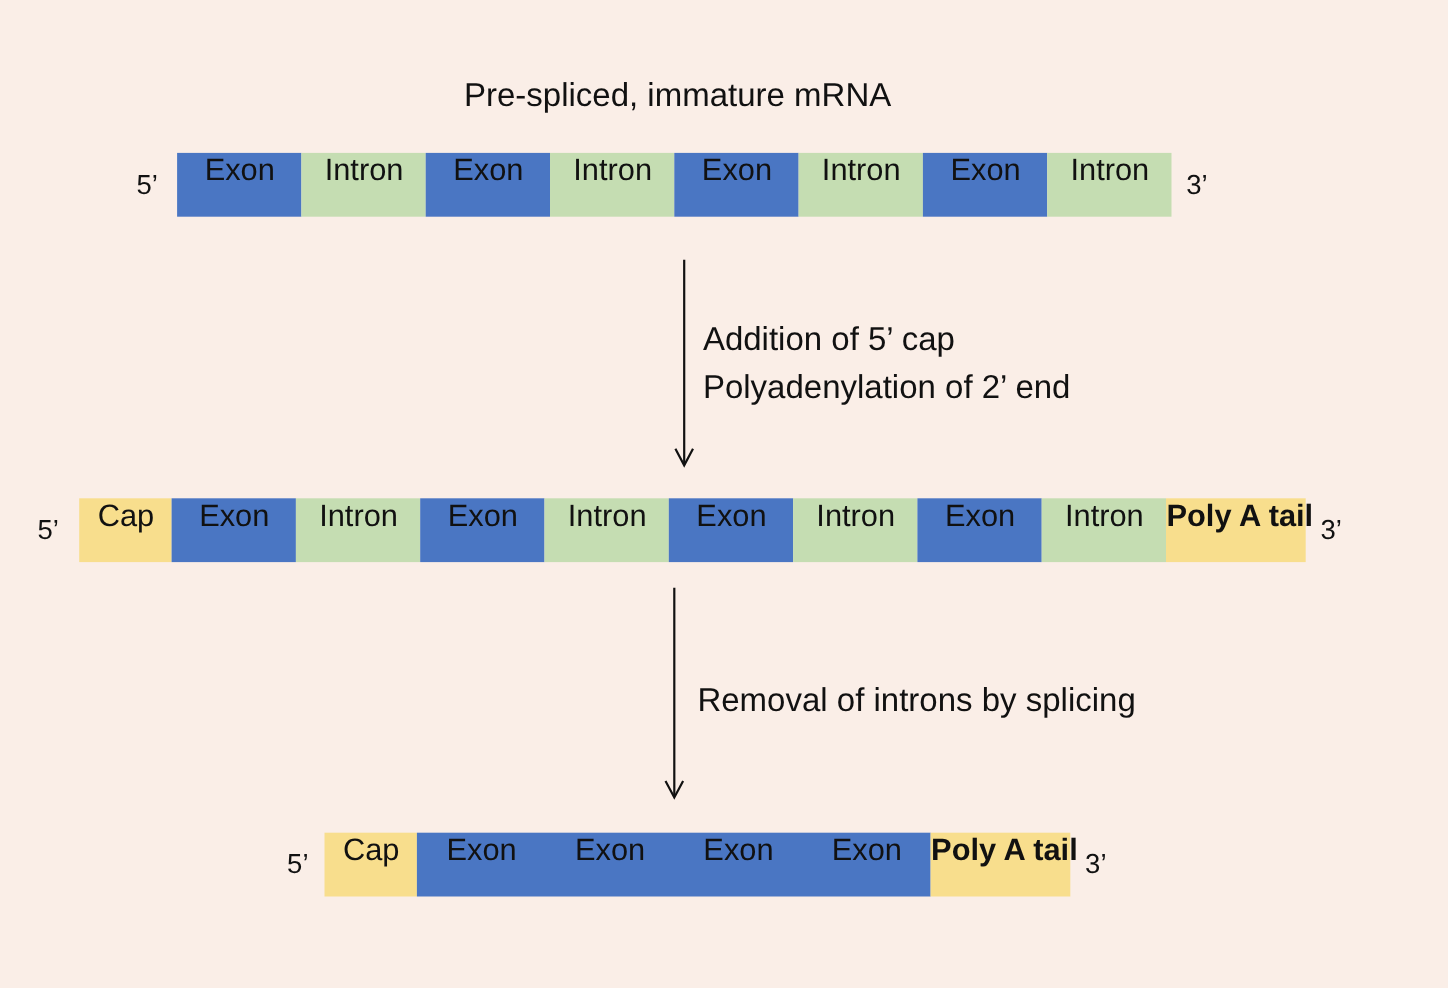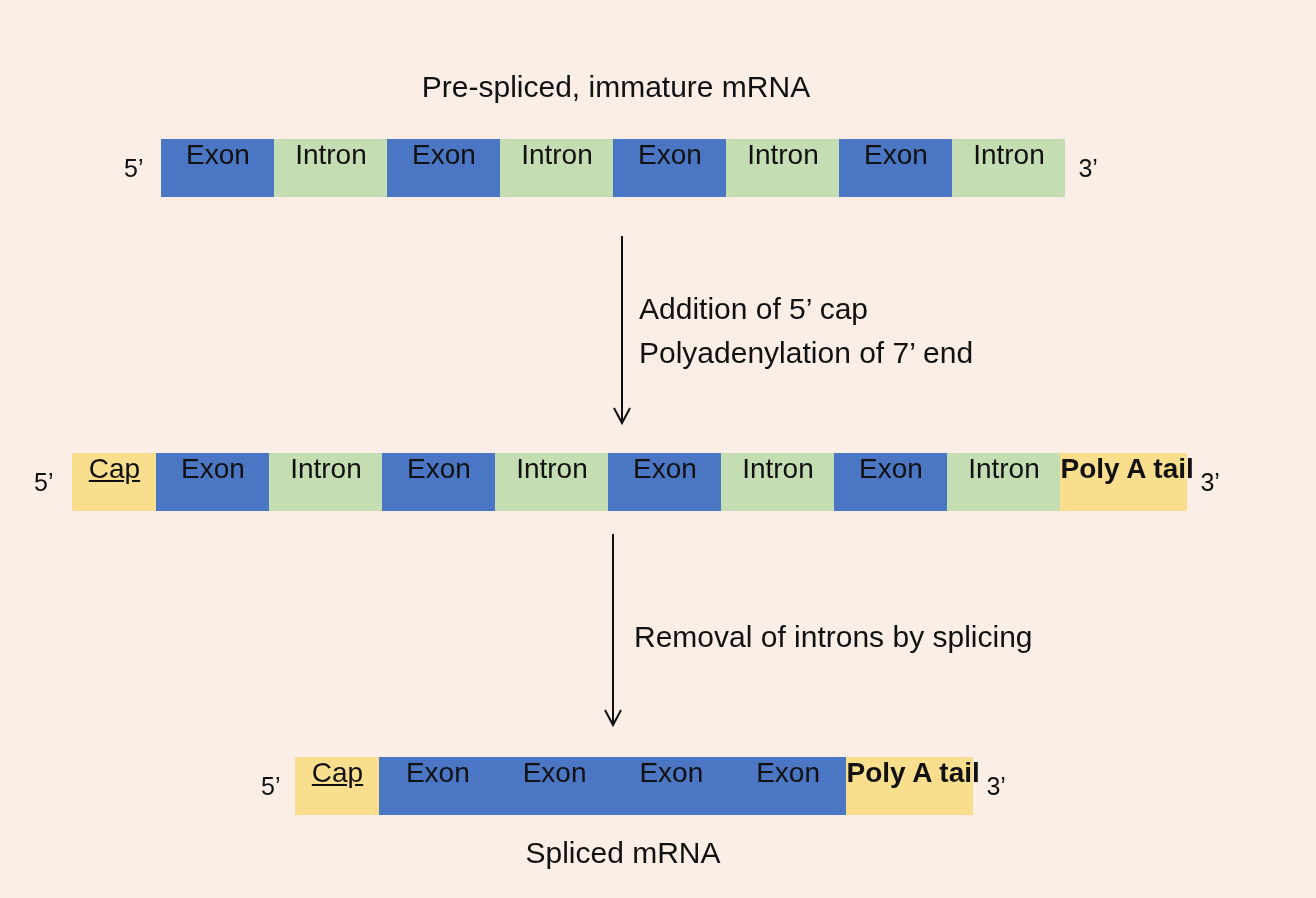--- a/index.html
+++ b/index.html
@@ -48,21 +48,21 @@
   .seg {
     height: 58px;
     display: flex;
     align-items: flex-start;
     justify-content: space-around;
     font-size: 28px;
     white-space: nowrap;
   }
   .seg-exon       { width: 113px; background: var(--exon, #4A76C3); }
   .seg-intron     { width: 113px; background: var(--intron, #C5DDB2); }
-  .seg-cap        { width: 84px;  background: var(--cap, #F8DE8D); text-decoration: underline; }
+  .seg-cap        { width: 84px;  background: var(--cap, #F8DE8D); }
   .seg-polya      { width: 127px; background: var(--cap, #F8DE8D); font-weight: bold; }
   .seg-exon-block { width: 467px; background: var(--exon, #4A76C3); }
 
   .step-label {
     position: absolute;
     font-size: 30px;
     white-space: nowrap;
     color: var(--ink, #111);
   }
   .step-cap     { left: 639px; top: 277px; margin-top: 15px; }
@@ -110,21 +110,21 @@
       </div>
     <span class="prime prime-3">3’</span>
   </div>
 
   <svg class="arrow arrow-1" width="20" height="190" viewBox="0 0 20 190">
     <line x1="10" y1="0" x2="10" y2="186" stroke="#111111" stroke-width="2"></line>
     <polyline points="2,172 10,187 18,172" fill="none" stroke="#111111" stroke-width="2"></polyline>
   </svg>
 
   <div class="step-label step-cap">Addition of 5’ cap</div>
-  <div class="step-label step-poly">Polyadenylation of 7’ end</div>
+  <div class="step-label step-poly">Polyadenylation of 2’ end</div>
 
   <div class="strand strand-2">
     <span class="prime prime-5-2">5’</span>
     <div class="segments">
         <div class="seg seg-cap">
           <span>Cap</span>
         </div>
         <div class="seg seg-exon">
           <span>Exon</span>
         </div>
@@ -175,15 +175,14 @@
           <span>Exon</span>
           <span>Exon</span>
         </div>
         <div class="seg seg-polya">
           <span>Poly A tail</span>
         </div>
       </div>
     <span class="prime prime-3">3’</span>
   </div>
 
-  <div class="title title-bottom">Spliced mRNA</div>
 
 </div>
 
 </body></html>

